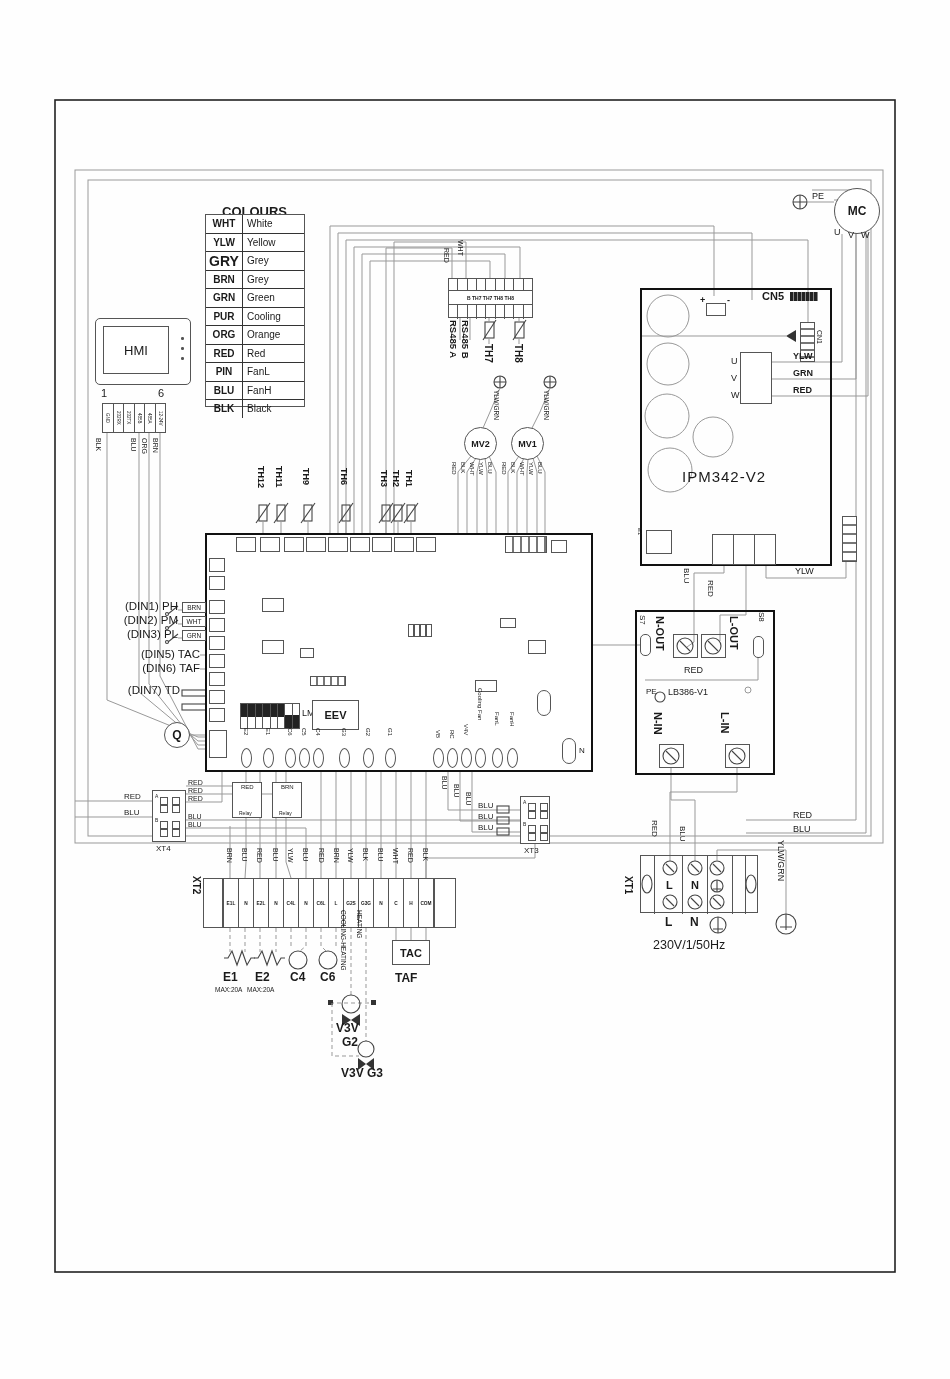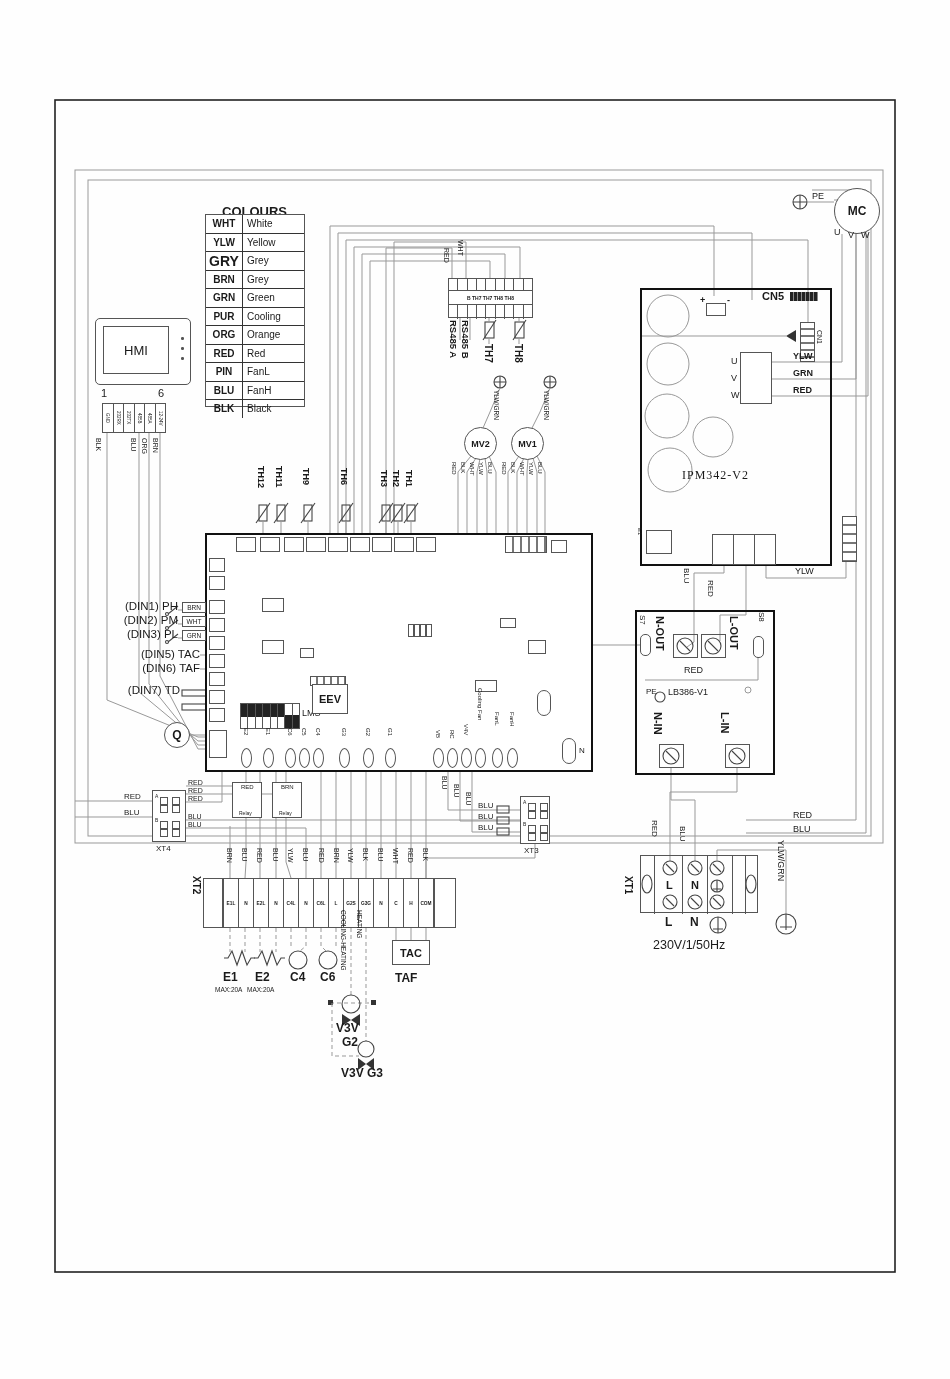--- a/index.html
+++ b/index.html
@@ -424,21 +424,21 @@
   <div class="bx" style="left:706px;top:303px;width:20px;height:13px"></div>
   <div class="bx" style="left:800px;top:322px;width:15px;height:40px;background:repeating-linear-gradient(180deg,#fff 0 5px,#777 5px 7px)"></div>
   <span class="t v" style="left:816px;top:330px;font-size:7px">CN1</span>
   <div class="bx" style="left:740px;top:352px;width:32px;height:52px;border-width:1.4px"></div>
   <span class="t" style="left:731px;top:356px;font-size:9px">U</span>
   <span class="t" style="left:731px;top:373px;font-size:9px">V</span>
   <span class="t" style="left:731px;top:390px;font-size:9px">W</span>
   <span class="t b" style="left:793px;top:351px;font-size:9px">YLW</span>
   <span class="t b" style="left:793px;top:368px;font-size:9px">GRN</span>
   <span class="t b" style="left:793px;top:385px;font-size:9px">RED</span>
-  <span class="t" style="left:682px;top:468px;font-size:12px;font-family:Liberation Serif, serif;letter-spacing:1px">IPM342-V2</span>
+  <span class="t" style="left:682px;top:468px;font-size:15px;font-family:Liberation Sans, sans-serif;letter-spacing:1px">IPM342-V2</span>
   <div class="bx" style="left:646px;top:530px;width:26px;height:24px"></div>
   <span class="t v" style="left:637px;top:528px;font-size:6px">E1</span>
   <div class="bx" style="left:712px;top:534px;width:64px;height:31px;border-width:1.4px;display:flex">
       <div class="cell"></div>
       <div class="cell"></div>
       <div class="cell"></div>
     </div>
   <div class="bx" style="left:842px;top:516px;width:15px;height:46px;background:repeating-linear-gradient(180deg,#fff 0 7px,#777 7px 9px)"></div>
   <span class="t v" style="left:682px;top:568px;font-size:8px">BLU</span>
   <span class="t v" style="left:706px;top:580px;font-size:8px">RED</span>
@@ -502,21 +502,21 @@
       <div class="cell" style="background:linear-gradient(#222 0 55%,#fff 55%)"></div>
     <div class="cell" style="background:linear-gradient(#222 0 55%,#fff 55%)"></div>
       <div class="cell" style="background:linear-gradient(#222 0 55%,#fff 55%)"></div>
     <div class="cell" style="background:linear-gradient(#222 0 55%,#fff 55%)"></div>
       <div class="cell" style="background:linear-gradient(#222 0 55%,#fff 55%)"></div>
     <div class="cell" style="background:linear-gradient(#fff 0 45%,#222 45%)"></div>
       <div class="cell" style="background:linear-gradient(#fff 0 45%,#222 45%)"></div>
   </div>
   <span class="t" style="left:302px;top:708px;font-size:9px">LMS</span>
   <div class="bx" style="left:310px;top:676px;width:36px;height:10px;background:repeating-linear-gradient(90deg,#fff 0 5px,#777 5px 7px)"></div>
-  <div class="bx ctr" style="left:312px;top:684px;width:36px;height:30px;border-width:1.6px">
+  <div class="bx ctr" style="left:312px;top:700px;width:47px;height:30px;border-width:1.6px">
       <span class="t b" style="position:static;font-size:11px">EEV</span>
     </div>
 
   <div class="bx" style="left:241px;top:748px;width:11px;height:20px;border-radius:50%"></div>
   <div class="bx" style="left:263px;top:748px;width:11px;height:20px;border-radius:50%"></div>
   <div class="bx" style="left:285px;top:748px;width:11px;height:20px;border-radius:50%"></div>
   <div class="bx" style="left:299px;top:748px;width:11px;height:20px;border-radius:50%"></div>
   <div class="bx" style="left:313px;top:748px;width:11px;height:20px;border-radius:50%"></div>
   <div class="bx" style="left:339px;top:748px;width:11px;height:20px;border-radius:50%"></div>
   <div class="bx" style="left:363px;top:748px;width:11px;height:20px;border-radius:50%"></div>

